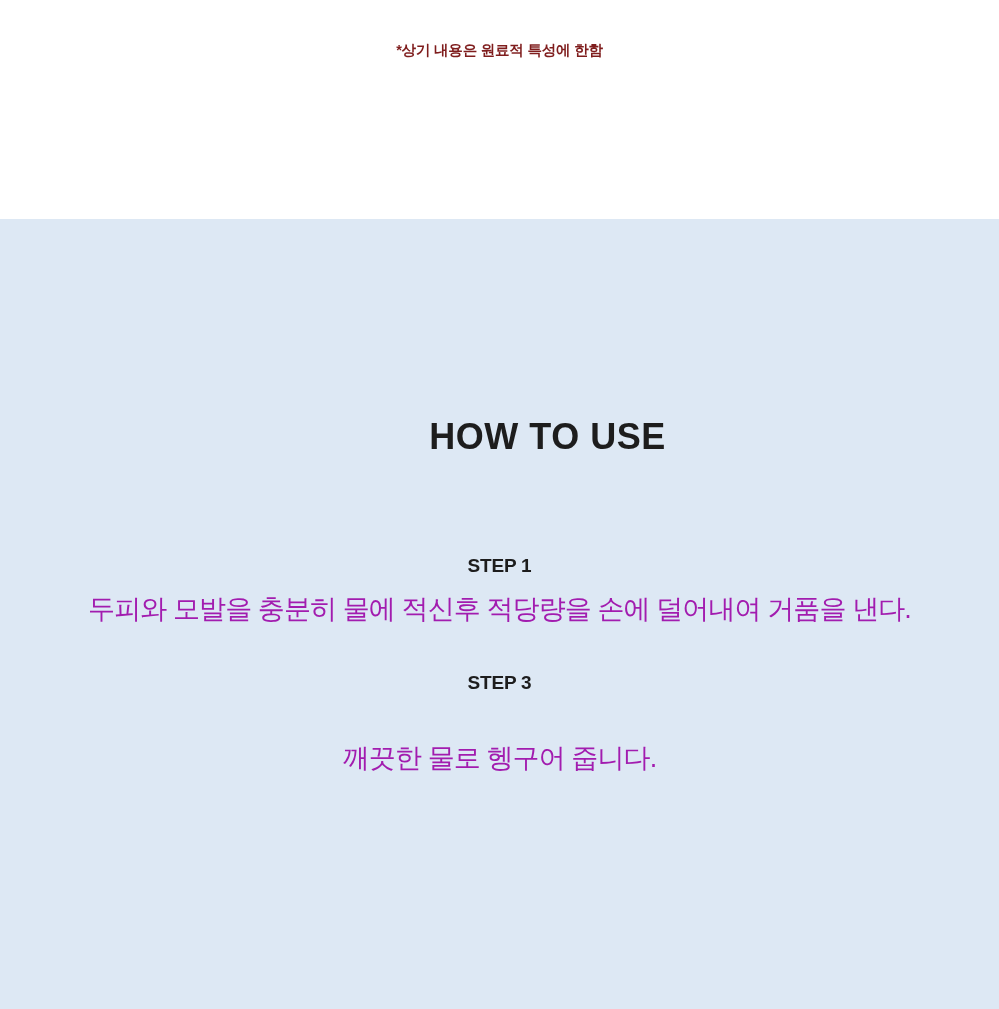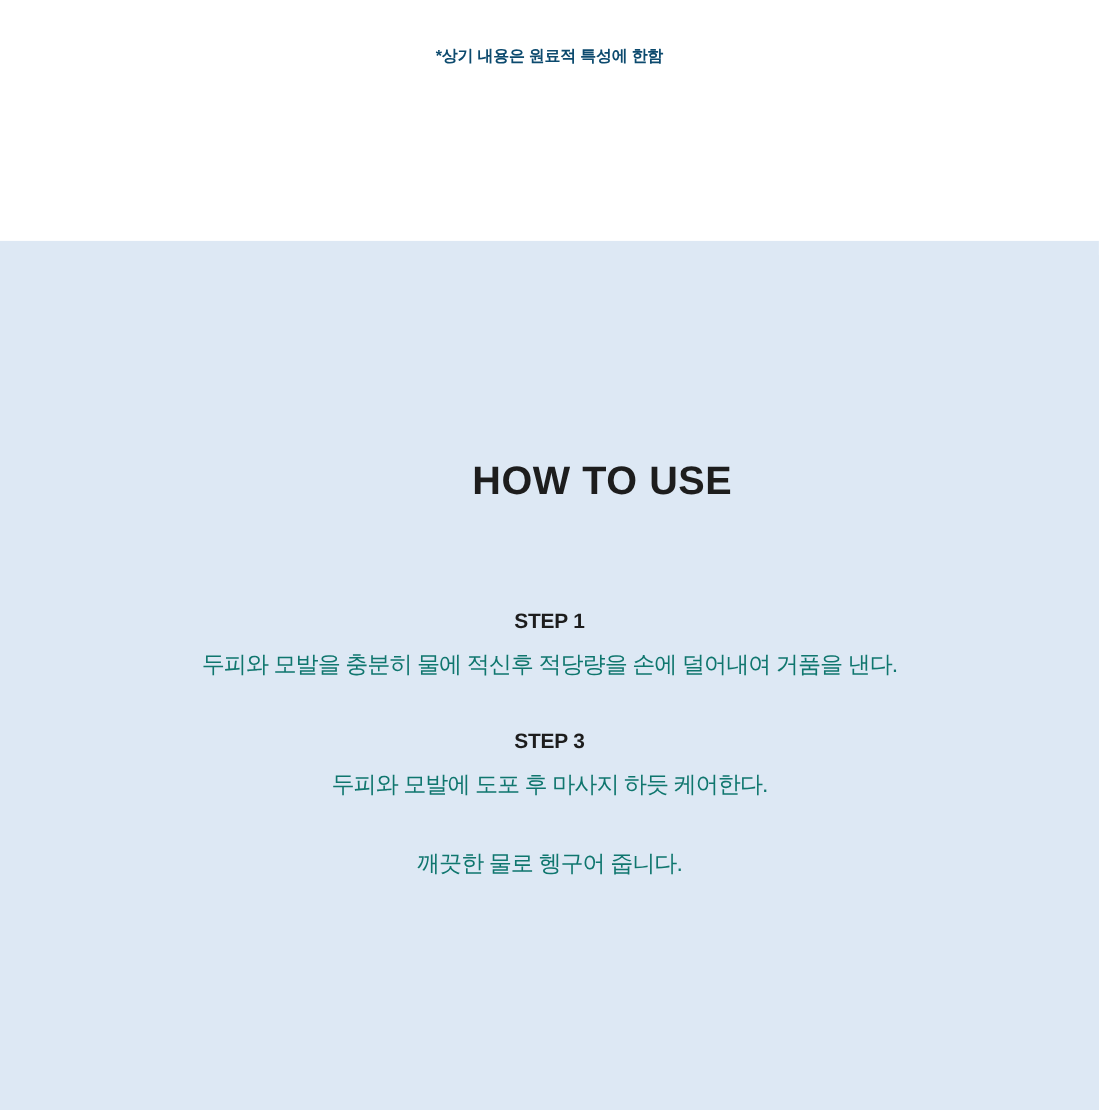--- a/index.html
+++ b/index.html
@@ -30,21 +30,21 @@
     background: #ffffff;
   }
   .note-text {
     position: absolute;
     top: 41px;
     left: 0;
     width: 999px;
     text-align: center;
     font-size: 14.5px;
     font-weight: 600;
-    color: #0c4a6e;
+    color: #7f1d1d;
     letter-spacing: -0.2px;
   }
 
   
   .howto-section {
     position: absolute;
     top: 219px;
     left: 0;
     width: 999px;
     height: 790px;
@@ -76,23 +76,23 @@
   }
   .step-label {
     font-size: 19px;
     font-weight: 700;
     color: #1d1d1d;
     letter-spacing: -0.2px;
     line-height: 1.3;
   }
   .step-desc {
     margin-top: 12px;
-    font-size: 21px;
+    font-size: 27px;
     font-weight: 500;
-    color: #0f766e;
+    color: #a21caf;
     letter-spacing: -0.9px;
     line-height: 1.35;
   }
 </style>
 </head>
 <body>
 
 <div class="page">
 
   <div class="note-section">
@@ -105,21 +105,20 @@
 
     <div class="steps">
 
       <div class="step-block">
         <div class="step-label">STEP 1</div>
         <div class="step-desc">두피와 모발을 충분히 물에 적신후 적당량을 손에 덜어내여 거품을 낸다.</div>
       </div>
 
       <div class="step-block">
         <div class="step-label">STEP 3</div>
-        <div class="step-desc">두피와 모발에 도포 후 마사지 하듯 케어한다.</div>
       </div>
 
       <div class="step-block">
         <div class="step-desc">깨끗한 물로 헹구어 줍니다.</div>
       </div>
 
     </div>
   </div>
 </div>
 

